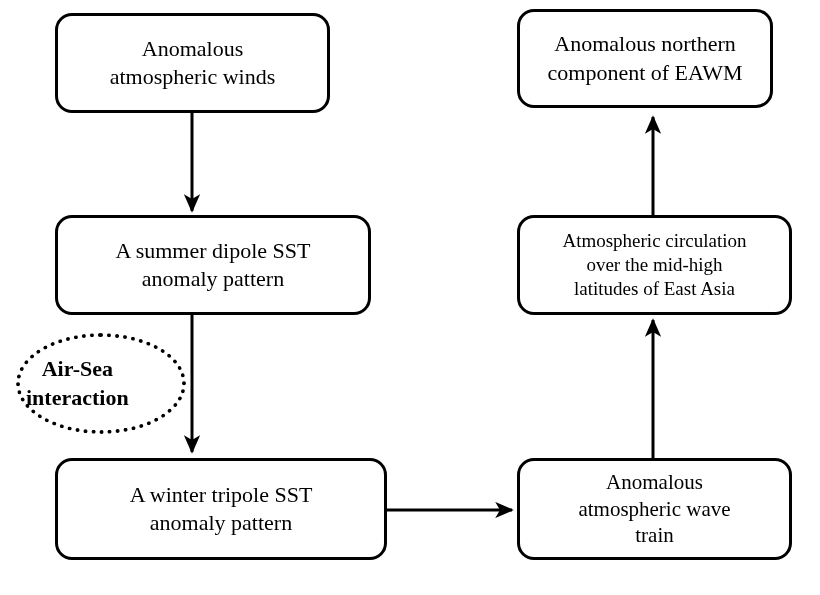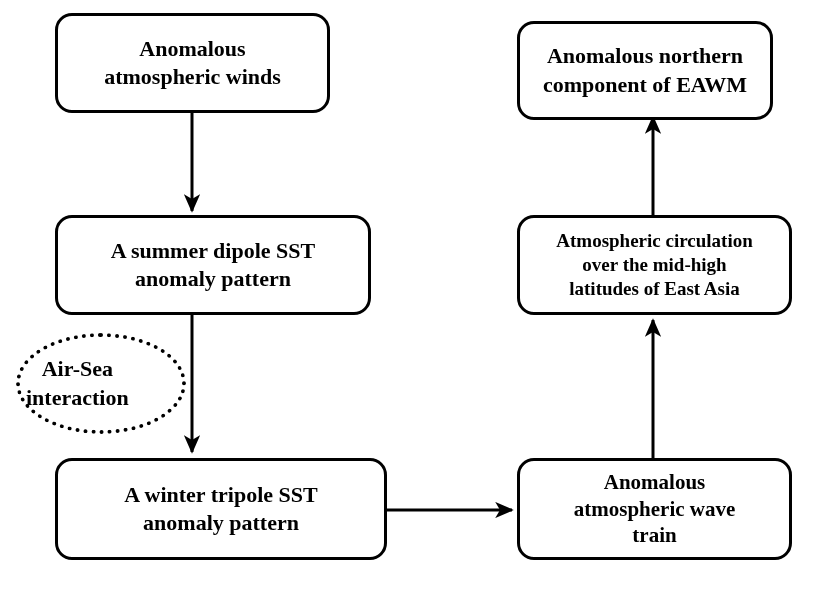--- a/index.html
+++ b/index.html
@@ -15,37 +15,37 @@
   .node {
     position: absolute;
     border: 3px solid #000000;
     border-radius: 17px;
     background: #ffffff;
     display: flex;
     align-items: center;
     justify-content: center;
     text-align: center;
     color: #000000;
-    font-weight: bold;
+    font-weight: normal;
     z-index: 2;
   }
   .node-label {
     white-space: pre-line;
     line-height: 1.28;
     padding: 2px 6px;
   }
   .fs-lg { font-size: 22px; }
   .fs-md { font-size: 21px; }
   .fs-sm { font-size: 19px; text-align: center; }
   #box-a { left: 55px;  top: 13px;  width: 275px; height: 100px; }
   #box-b { left: 55px;  top: 215px; width: 316px; height: 100px; }
   #box-c { left: 55px;  top: 458px; width: 332px; height: 102px; }
   #box-d { left: 517px; top: 458px; width: 275px; height: 102px; }
   #box-e { left: 517px; top: 215px; width: 275px; height: 100px; }
-  #box-f { left: 517px; top: 21px;  width: 256px; height: 99px;  }
+  #box-f { left: 517px; top: 9px;  width: 256px; height: 99px;  }
   #ellipse-airsea {
     position: absolute;
     left: 16px; top: 333px;
     width: 170px; height: 101px;
     border: 4px dotted #000000;
     border-radius: 50%;
     background: #ffffff;
     display: flex;
     align-items: center;
     text-align: center;

